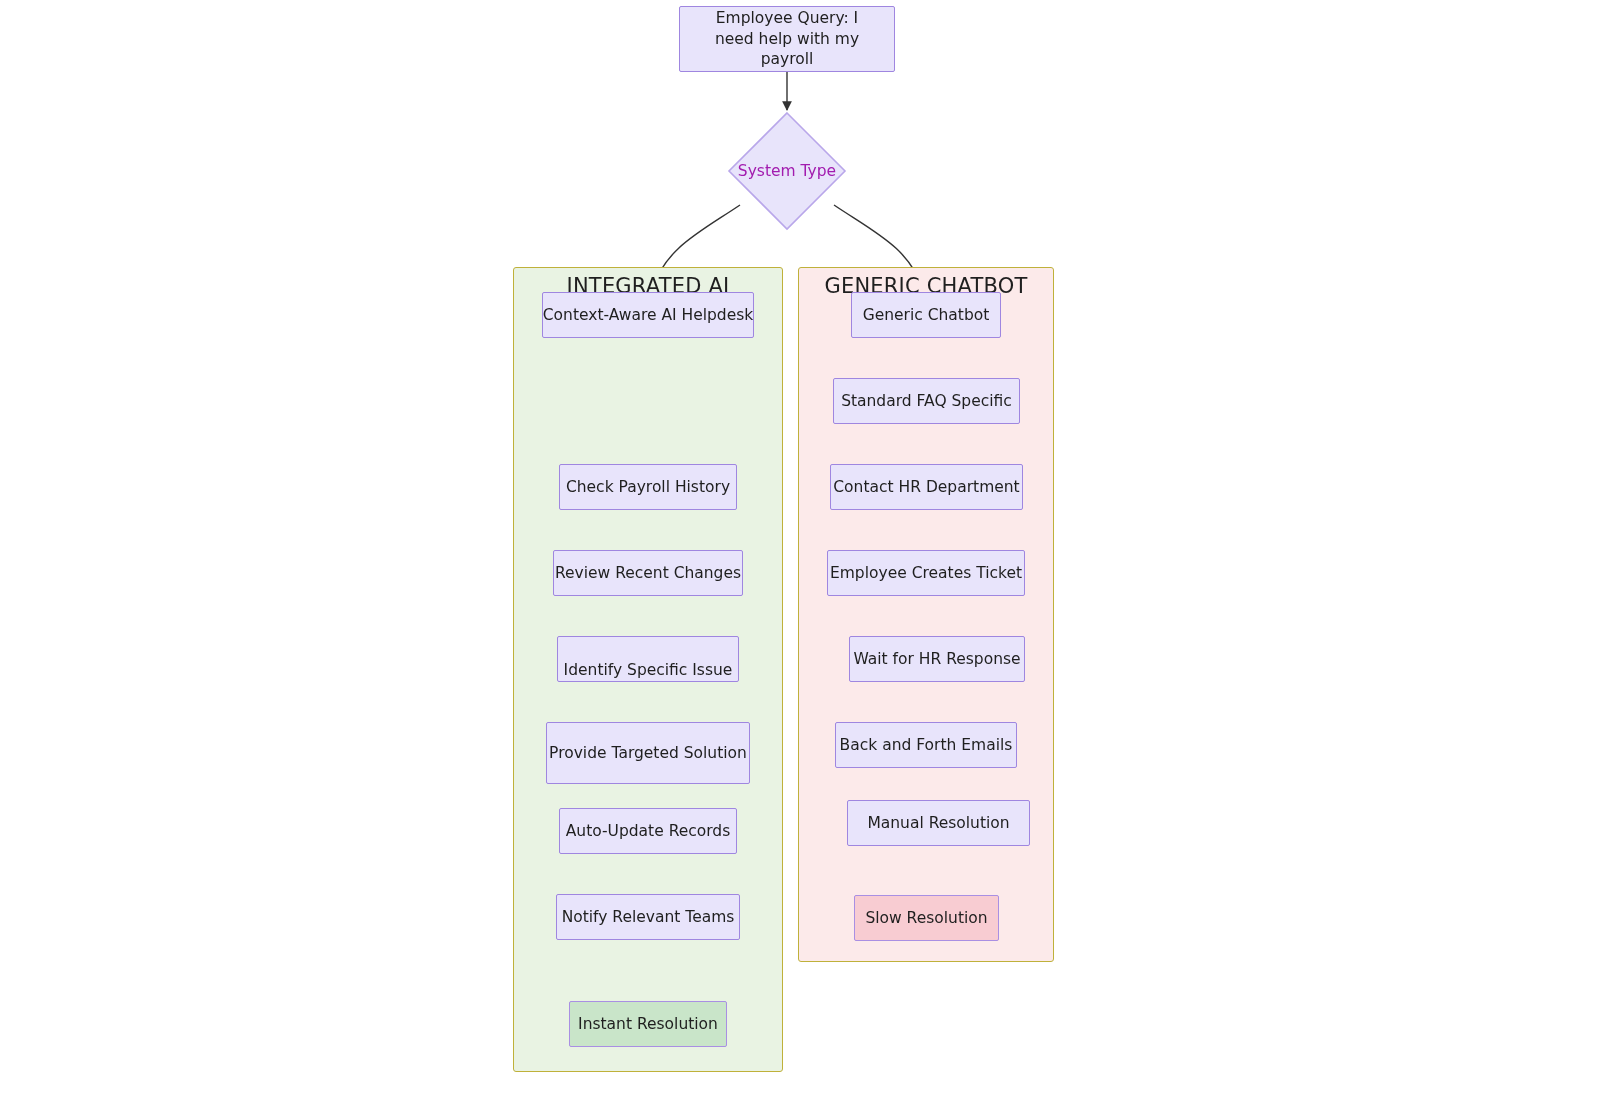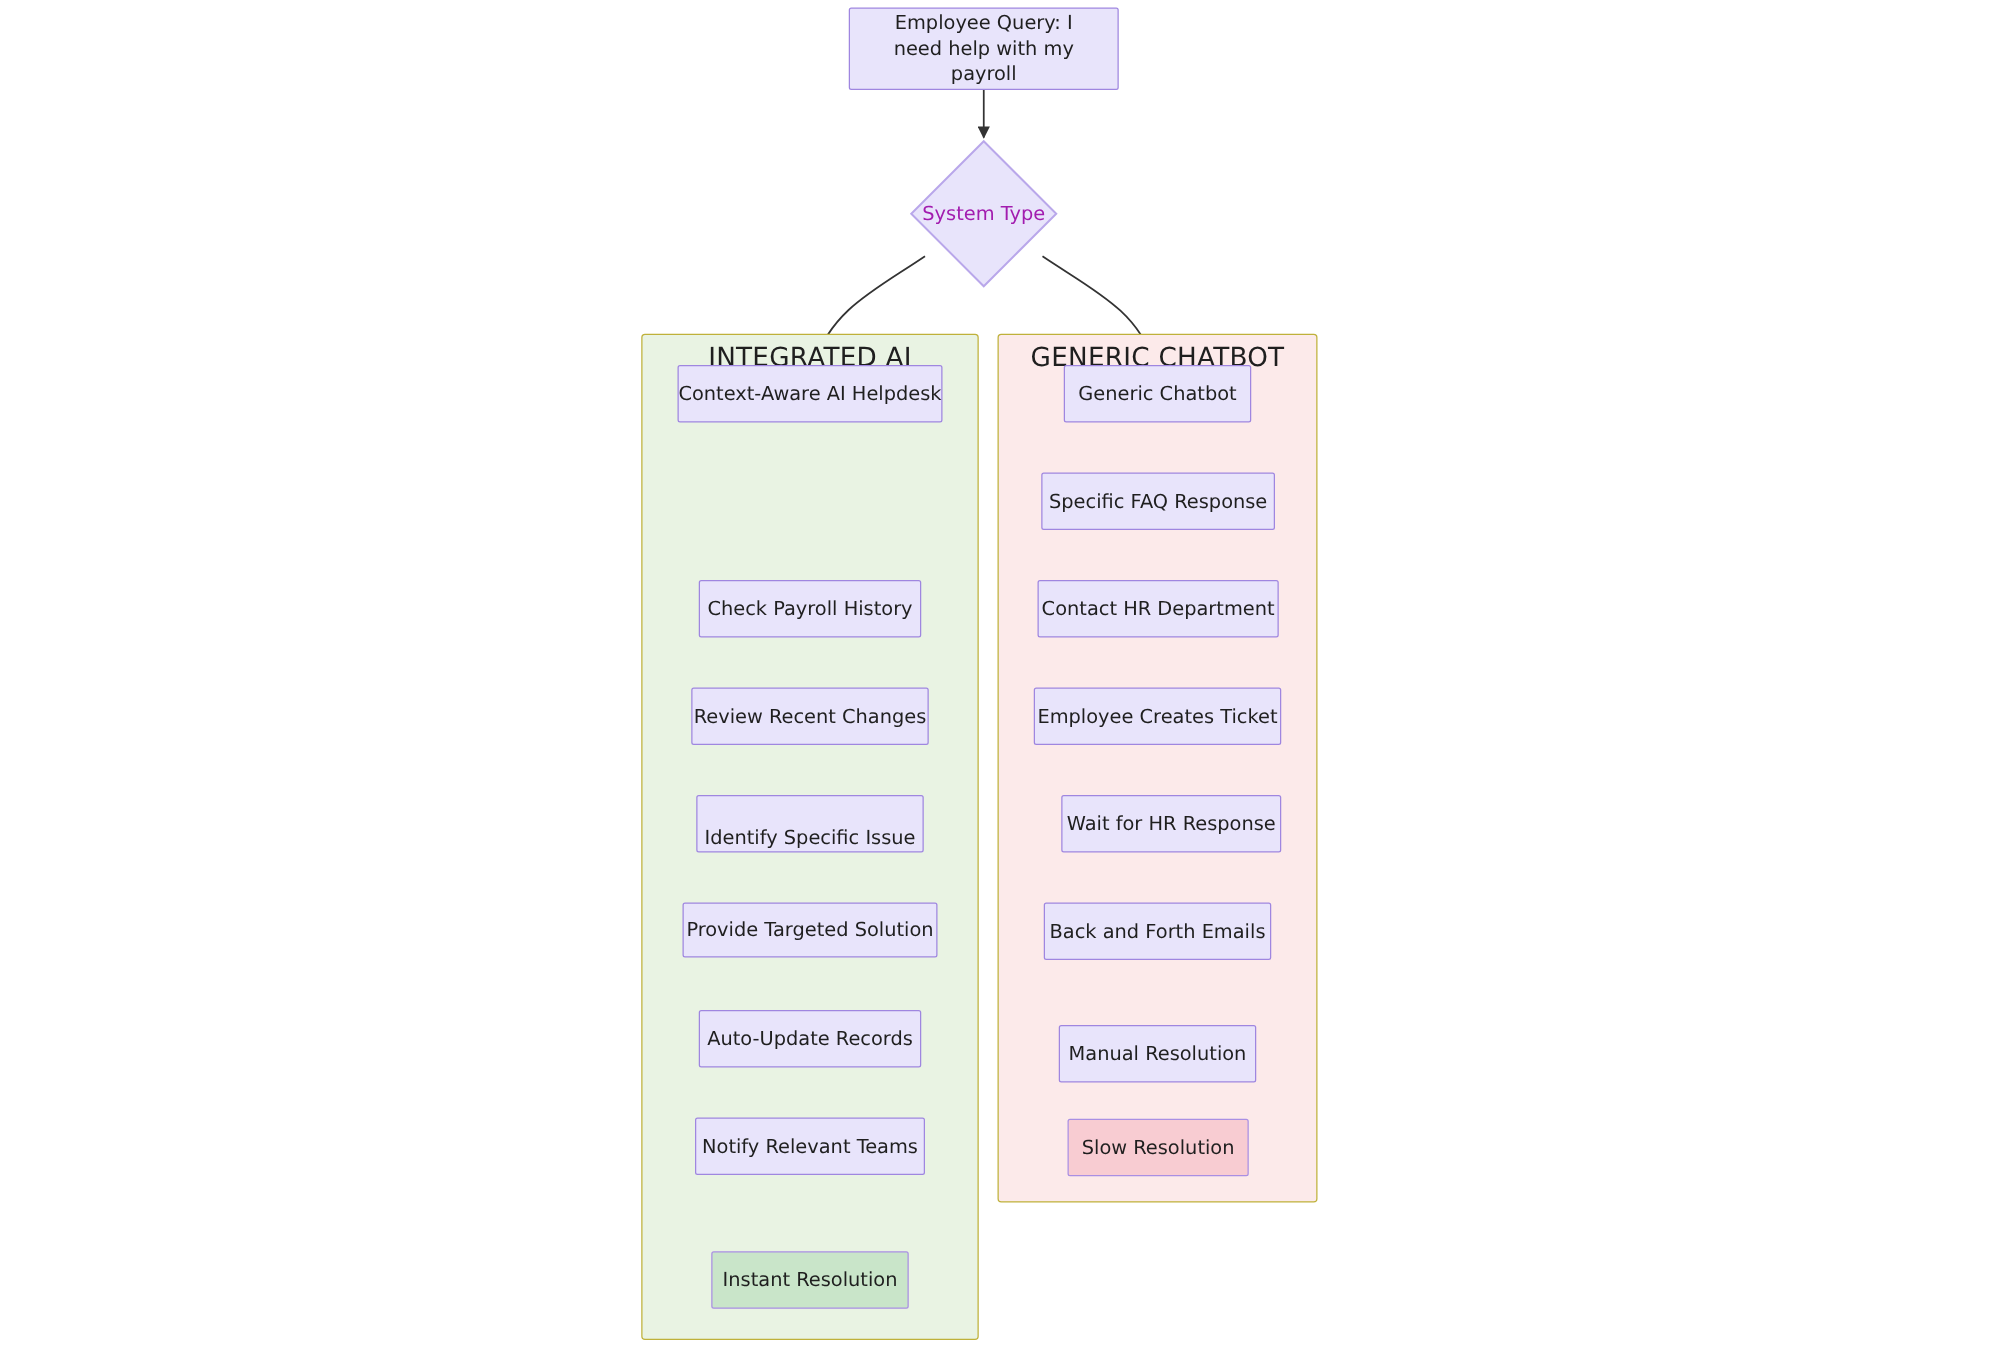--- a/index.html
+++ b/index.html
@@ -157,21 +157,21 @@
   </div>
 
   <div class="node" style="left:553px; top:550px; width:190px; height:46px;">
     <span>Review Recent Changes</span>
   </div>
 
   <div class="node" style="left:557px; top:636px; width:182px; height:46px;align-items:flex-end;">
     <span>Identify Specific Issue</span>
   </div>
 
-  <div class="node" style="left:546px; top:722px; width:204px; height:44px;">
+  <div class="node" style="left:546px; top:722px; width:204px; height:62px;">
     <span>Provide Targeted Solution</span>
   </div>
 
   <div class="node" style="left:559px; top:808px; width:178px; height:46px;">
     <span>Auto-Update Records</span>
   </div>
 
   <div class="node" style="left:556px; top:894px; width:184px; height:46px;">
     <span>Notify Relevant Teams</span>
   </div>
@@ -182,40 +182,40 @@
 
   <div class="cluster" style="left:798px; top:267px; width:256px; height:695px; background:#fceaea;">
     <div class="cluster-title">GENERIC CHATBOT FLOW</div>
   </div>
 
   <div class="node" style="left:851px; top:292px; width:150px; height:46px;">
     <span>Generic Chatbot</span>
   </div>
 
   <div class="node" style="left:833px; top:378px; width:187px; height:46px;">
-    <span>Specific FAQ Response</span>
+    <span>Standard FAQ Specific</span>
   </div>
 
   <div class="node" style="left:830px; top:464px; width:193px; height:46px;">
     <span>Contact HR Department</span>
   </div>
 
   <div class="node" style="left:827px; top:550px; width:198px; height:46px;">
     <span>Employee Creates Ticket</span>
   </div>
 
   <div class="node" style="left:838px; top:636px; width:176px; height:46px;margin-left:11px;">
     <span>Wait for HR Response</span>
   </div>
 
   <div class="node" style="left:835px; top:722px; width:182px; height:46px;">
     <span>Back and Forth Emails</span>
   </div>
 
-  <div class="node" style="left:847px; top:820px; width:158px; height:46px;text-align:center;">
+  <div class="node" style="left:847px; top:800px; width:183px; height:46px;text-align:center;">
     <span>Manual Resolution</span>
   </div>
 
   <div class="node danger" style="left:854px; top:895px; width:145px; height:46px;">
     <span>Slow Resolution</span>
   </div>
 
 </div>
 
 </body></html>

